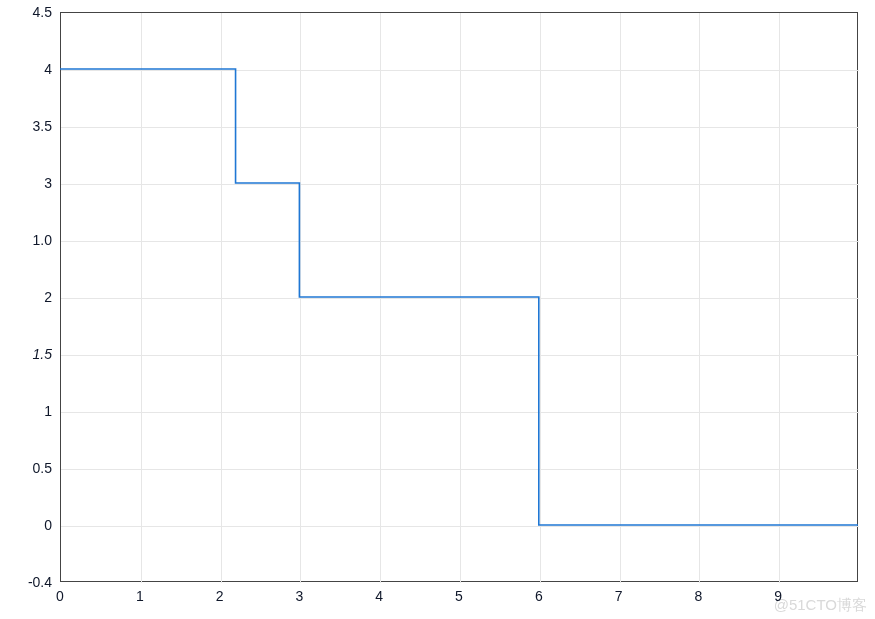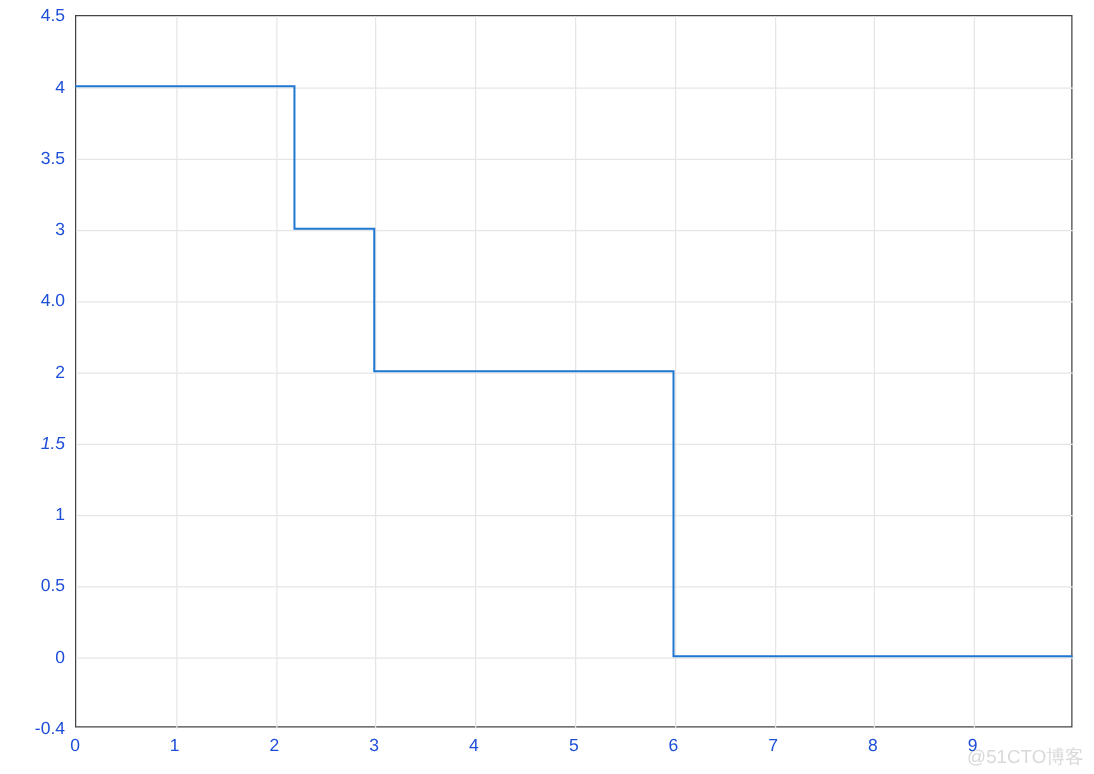--- a/index.html
+++ b/index.html
@@ -26,21 +26,21 @@
     box-sizing: border-box;
   }
   .grid-line {
     position: absolute;
     background: #e6e6e6;
   }
   .grid-line.v { width: 1px; top: 0; }
   .grid-line.h { height: 1px; left: 0; }
   .tick-label {
     position: absolute;
-    color: #1d4ed8;
+    color: #0f172a;
     font-size: 14px;
     white-space: nowrap;
   }
   .tick-label.x { transform: translateX(-50%); }
   .tick-label.y { transform: translateY(-50%); text-align: right; }
   svg.line-layer {
     position: absolute;
     left: 0; top: 0;
     pointer-events: none;
   }
@@ -88,18 +88,18 @@
     <div class="tick-label x" style="left: 618.6px; top: 588px;">7</div>
     <div class="tick-label x" style="left: 698.4px; top: 588px;">8</div>
     <div class="tick-label x" style="left: 778.2px; top: 588px;">9</div>
     <div class="tick-label x" style="left: 858px; top: 608px; margin-left: 33px;">10</div>
     <div class="tick-label y" style="top: 582px; right: 823px;">-0.4</div>
     <div class="tick-label y" style="top: 525px; right: 823px;">0</div>
     <div class="tick-label y" style="top: 468px; right: 823px;">0.5</div>
     <div class="tick-label y" style="top: 411px; right: 823px;">1</div>
     <div class="tick-label y" style="top: 354px; right: 823px; font-style: italic;">1.5</div>
     <div class="tick-label y" style="top: 297px; right: 823px;">2</div>
-    <div class="tick-label y" style="top: 240px; right: 823px;">4.0</div>
+    <div class="tick-label y" style="top: 240px; right: 823px;">1.0</div>
     <div class="tick-label y" style="top: 183px; right: 823px;">3</div>
     <div class="tick-label y" style="top: 126px; right: 823px;">3.5</div>
     <div class="tick-label y" style="top: 69px; right: 823px;">4</div>
     <div class="tick-label y" style="top: 12px; right: 823px;">4.5</div>
   </div>
 
 </body></html>

